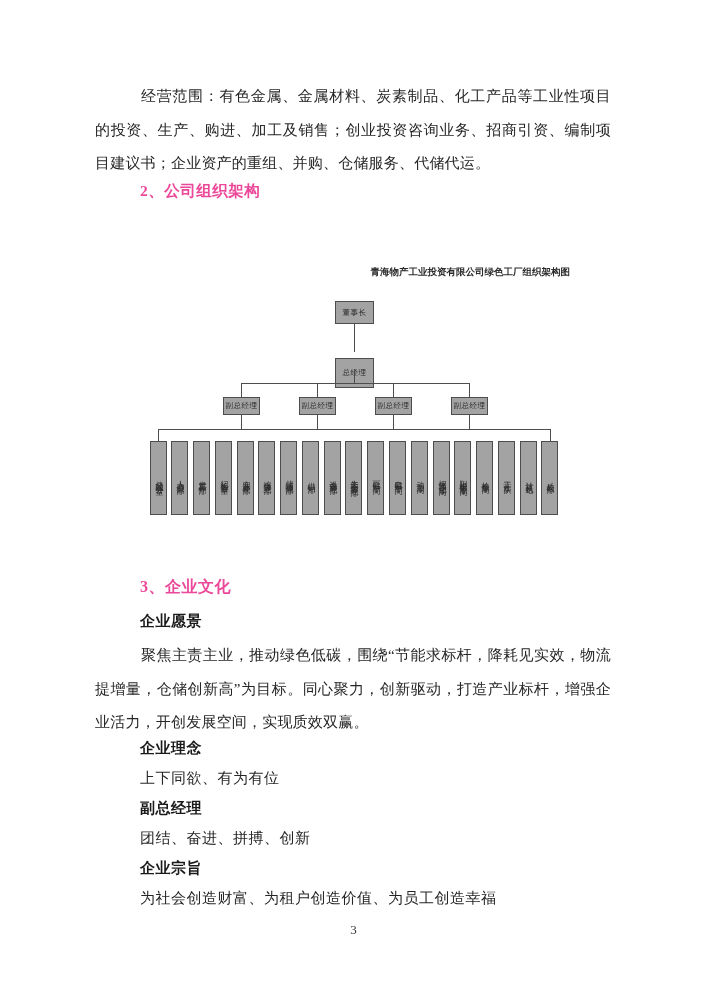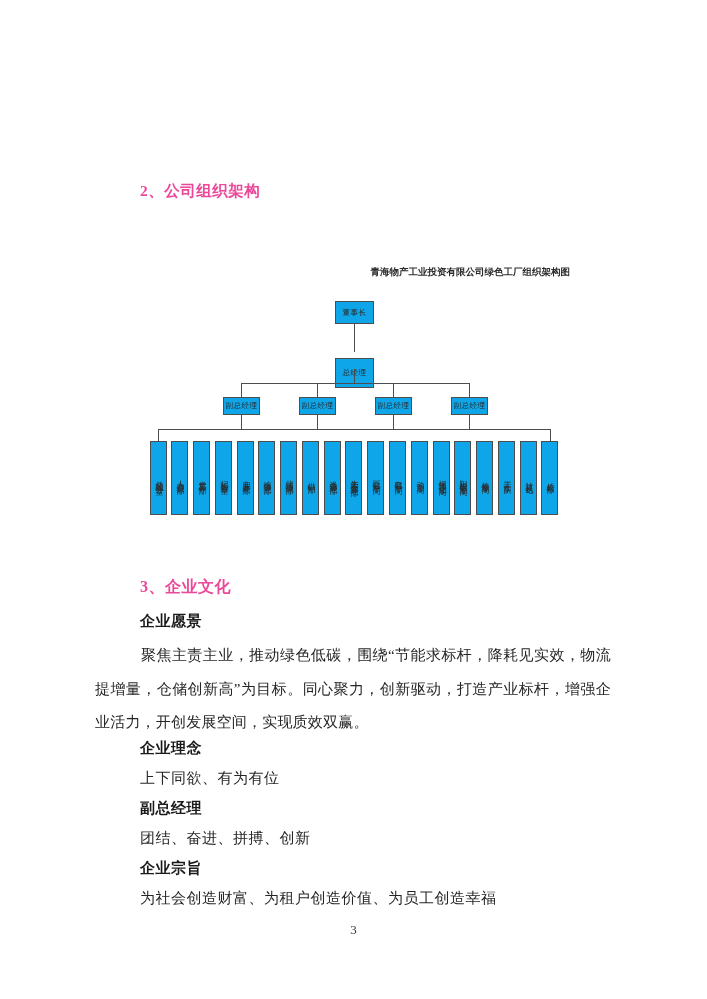--- a/index.html
+++ b/index.html
@@ -66,21 +66,21 @@
     text-align: right;
     font-size: 9.5px;
     font-weight: bold;
     color: #2b2b2b;
     font-family: "Liberation Sans", "DejaVu Sans", sans-serif;
   }
   .obox {
     position: absolute;
     box-sizing: border-box;
     border: 1px solid #4d4d4d;
-    background: #0ea5e9;
+    background: #a3a3a3;
     display: flex;
     align-items: center;
     justify-content: center;
     font-size: 7.5px;
     color: #2b2b2b;
     letter-spacing: 0.5px;
     font-family: "Liberation Sans", "DejaVu Sans", sans-serif;
   }
   .dept {
     top: 179px;
@@ -104,20 +104,21 @@
     text-align: center;
     font-size: 13px;
     color: #333333;
   }
 </style>
 </head>
 <body>
 
 <div class="page">
 
+  <p class="para" style="top:80px;">经营范围：有色金属、金属材料、炭素制品、化工产品等工业性项目的投资、生产、购进、加工及销售；创业投资咨询业务、招商引资、编制项目建议书；企业资产的重组、并购、仓储服务、代储代运。</p>
 
   <p class="h-num" style="top:181px;">2、公司组织架构</p>
 
   <div class="chart">
     <div class="chart-title">青海物产工业投资有限公司绿色工厂组织架构图</div>
 
     <div class="obox" style="left:195px; top:39px; width:39px; height:23px;">董事长</div>
     <div class="vline" style="left:214px; top:62px; height:28px;"></div>
 
     <div class="obox" style="left:195px; top:90px; width:39px; height:30px;margin-top:6px;">总经理</div>

